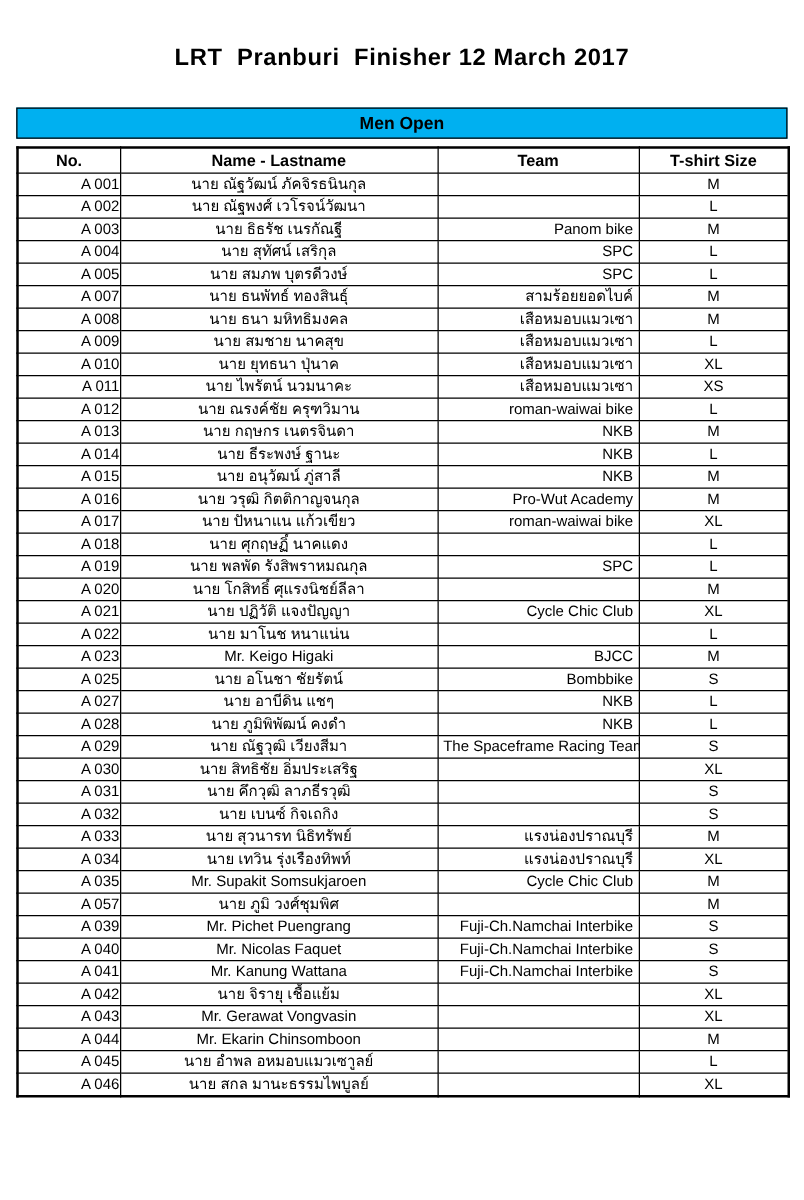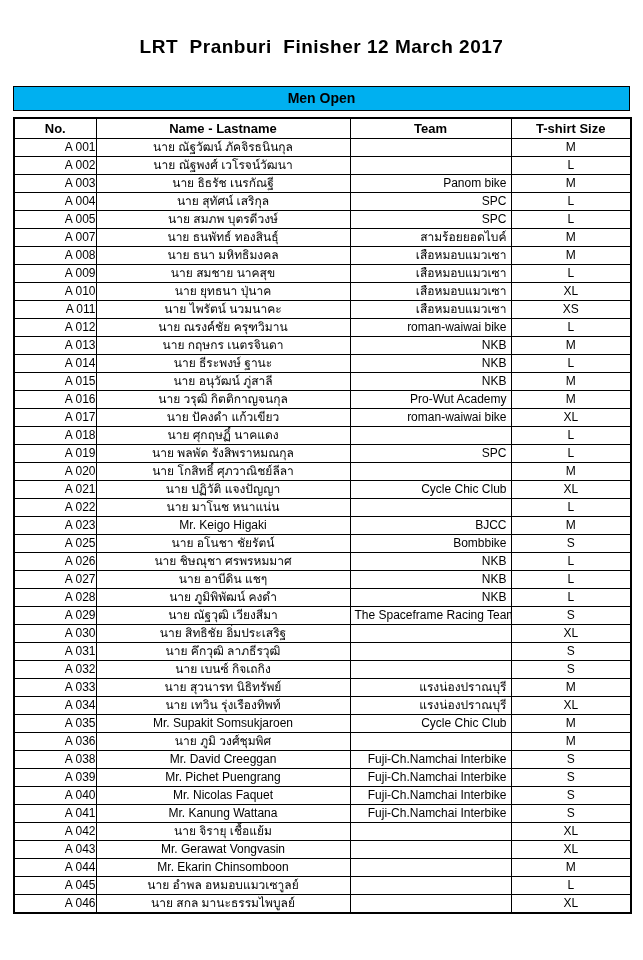--- a/index.html
+++ b/index.html
@@ -142,39 +142,39 @@
           <td class="cell-size">M</td>
         </tr>
         <tr>
           <td class="cell-no">A 016</td>
           <td class="cell-name">นาย วรุฒิ กิตติกาญจนกุล</td>
           <td class="cell-team">Pro-Wut Academy</td>
           <td class="cell-size">M</td>
         </tr>
         <tr>
           <td class="cell-no">A 017</td>
-          <td class="cell-name">นาย ปัคงดำ แก้วเขียว</td>
+          <td class="cell-name">นาย ปัหนาแน แก้วเขียว</td>
           <td class="cell-team">roman-waiwai bike</td>
           <td class="cell-size">XL</td>
         </tr>
         <tr>
           <td class="cell-no">A 018</td>
           <td class="cell-name">นาย ศุกฤษฏิ์ นาคแดง</td>
           <td class="cell-team"></td>
           <td class="cell-size">L</td>
         </tr>
         <tr>
           <td class="cell-no">A 019</td>
           <td class="cell-name">นาย พลพัด รังสิพราหมณกุล</td>
           <td class="cell-team">SPC</td>
           <td class="cell-size">L</td>
         </tr>
         <tr>
           <td class="cell-no">A 020</td>
-          <td class="cell-name">นาย โกสิทธิ์ ศุภวาณิชย์ลีลา</td>
+          <td class="cell-name">นาย โกสิทธิ์ ศุแรงนิชย์ลีลา</td>
           <td class="cell-team"></td>
           <td class="cell-size">M</td>
         </tr>
         <tr>
           <td class="cell-no">A 021</td>
           <td class="cell-name">นาย ปฏิวัติ แจงปัญญา</td>
           <td class="cell-team">Cycle Chic Club</td>
           <td class="cell-size">XL</td>
         </tr>
         <tr>
@@ -189,26 +189,20 @@
           <td class="cell-team">BJCC</td>
           <td class="cell-size">M</td>
         </tr>
         <tr>
           <td class="cell-no">A 025</td>
           <td class="cell-name">นาย อโนชา ชัยรัตน์</td>
           <td class="cell-team">Bombbike</td>
           <td class="cell-size">S</td>
         </tr>
         <tr>
-          <td class="cell-no">A 026</td>
-          <td class="cell-name">นาย ชิษณุชา ศรพรหมมาศ</td>
-          <td class="cell-team">NKB</td>
-          <td class="cell-size">L</td>
-        </tr>
-        <tr>
           <td class="cell-no">A 027</td>
           <td class="cell-name">นาย อาบีดิน แชๆ</td>
           <td class="cell-team">NKB</td>
           <td class="cell-size">L</td>
         </tr>
         <tr>
           <td class="cell-no">A 028</td>
           <td class="cell-name">นาย ภูมิพิพัฒน์ คงดำ</td>
           <td class="cell-team">NKB</td>
           <td class="cell-size">L</td>
@@ -249,30 +243,24 @@
           <td class="cell-team">แรงน่องปราณบุรี</td>
           <td class="cell-size">XL</td>
         </tr>
         <tr>
           <td class="cell-no">A 035</td>
           <td class="cell-name">Mr. Supakit Somsukjaroen</td>
           <td class="cell-team">Cycle Chic Club</td>
           <td class="cell-size">M</td>
         </tr>
         <tr>
-          <td class="cell-no">A 036</td>
+          <td class="cell-no">A 057</td>
           <td class="cell-name">นาย ภูมิ วงศ์ชุมพิศ</td>
           <td class="cell-team"></td>
           <td class="cell-size">M</td>
-        </tr>
-        <tr>
-          <td class="cell-no">A 038</td>
-          <td class="cell-name">Mr. David Creeggan</td>
-          <td class="cell-team">Fuji-Ch.Namchai Interbike</td>
-          <td class="cell-size">S</td>
         </tr>
         <tr>
           <td class="cell-no">A 039</td>
           <td class="cell-name">Mr. Pichet Puengrang</td>
           <td class="cell-team">Fuji-Ch.Namchai Interbike</td>
           <td class="cell-size">S</td>
         </tr>
         <tr>
           <td class="cell-no">A 040</td>
           <td class="cell-name">Mr. Nicolas Faquet</td>

